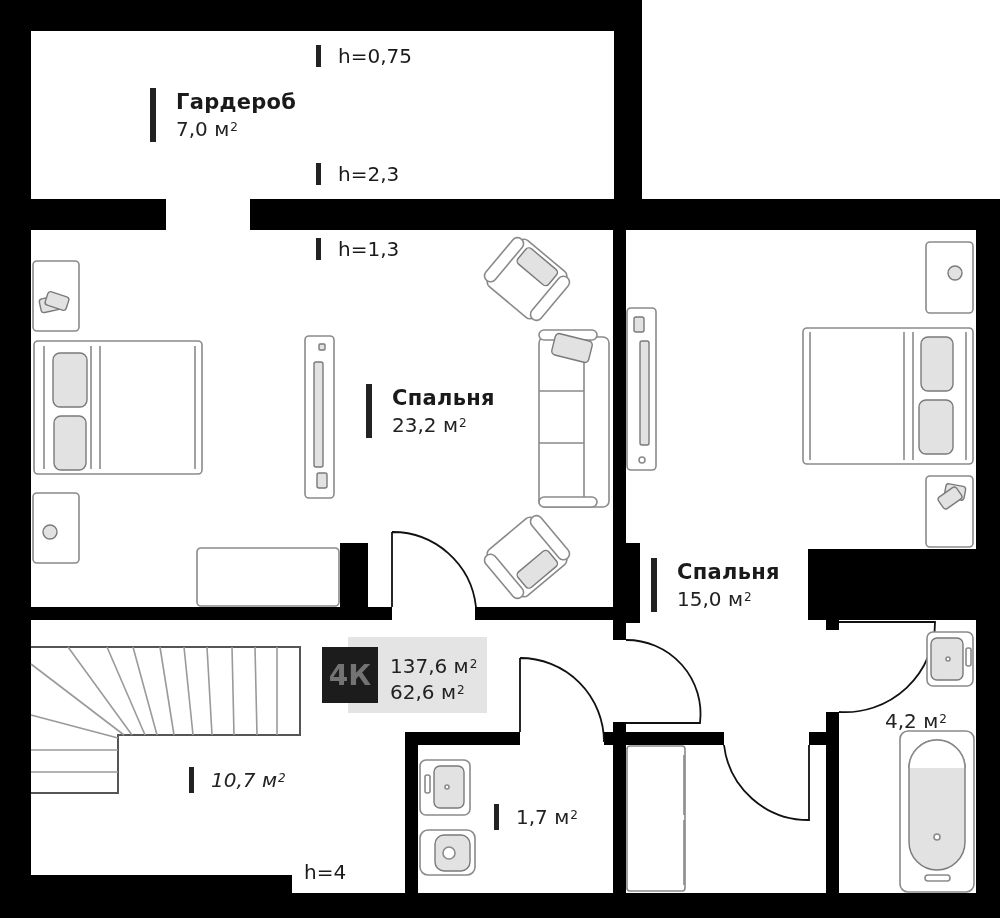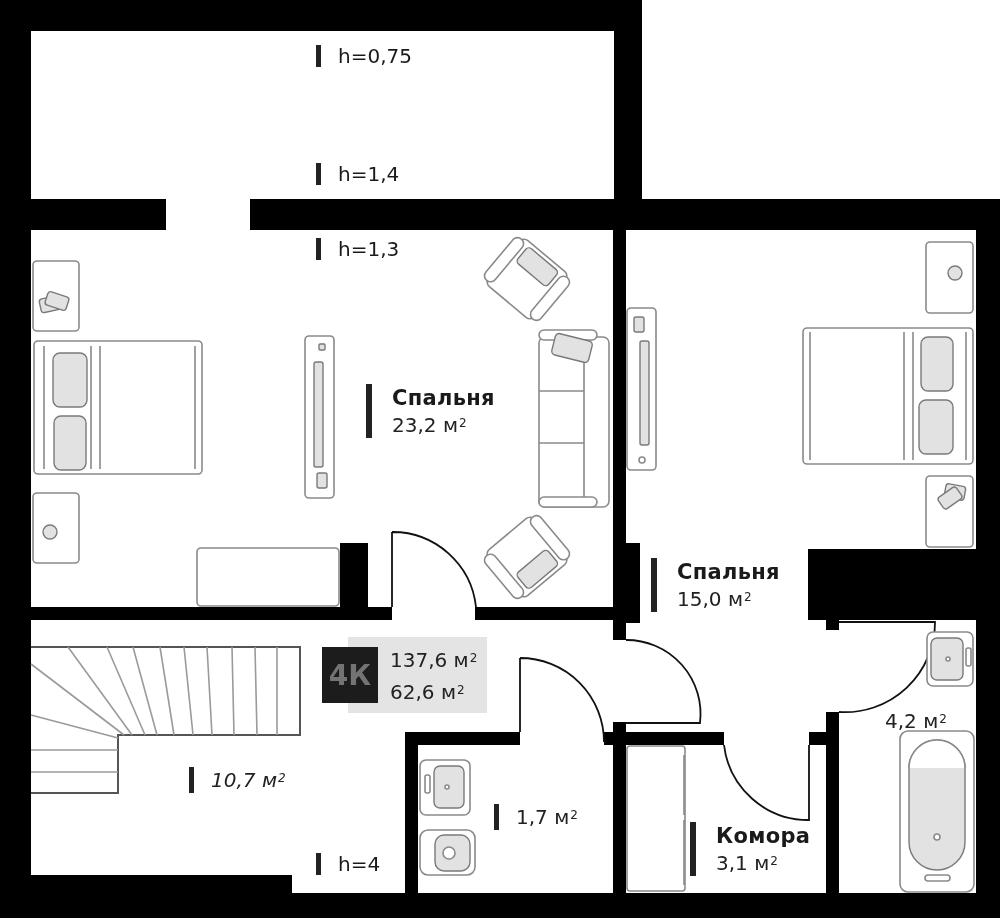--- a/index.html
+++ b/index.html
@@ -16,21 +16,21 @@
   .label .bar { width: 6px; background: #222222; margin-right: 12px; }
   .label .bar.sm { width: 5px; margin-right: 9px; }
   .label .txt { display: flex; flex-direction: column; justify-content: center; }
   .name { font-weight: bold; font-size: 21px; line-height: 28px; letter-spacing: 0.3px; }
   .area { font-size: 20px; line-height: 26px; font-weight: normal; color: #222; }
   .h { font-size: 20px; line-height: 22px; }
   sup { font-size: 12px; vertical-align: top; position: relative; top: -2px; margin-left: 1px; }
 
   .summary { position: absolute; left: 322px; top: 637px; display: flex; }
   .summary .badge { width: 56px; height: 56px; background: #1c1c1c; color: #737373; font-weight: bold; font-size: 28px; display: flex; align-items: center; justify-content: center; margin-top: 10px; position: relative; z-index: 2; }
-  .summary .box { background: #e4e4e4; padding: 10px 10px 8px 42px; margin-left: -30px; display: flex; flex-direction: column; height: 58px; justify-content: space-between; }
+  .summary .box { background: #e4e4e4; padding: 10px 10px 8px 42px; margin-left: -30px; display: flex; flex-direction: column; height: 58px; justify-content: flex-end; }
   .summary .box span { font-size: 20px; line-height: 26px; color: #222; }
 </style>
 </head>
 <body>
 
 <svg id="plan" viewBox="0 0 1000 918" xmlns="http://www.w3.org/2000/svg">
 
   <g>
 
     <rect class="wall" x="0" y="0" width="31" height="918"></rect>
@@ -198,26 +198,30 @@
 
 <div class="label" style="left:316px; top:45px;">
   <div class="bar sm"></div>
   <div class="txt">
       <span class="h">h=0,75</span>
     </div>
 </div>
 
 <div class="label" style="left:150px; top:88px;">
   <div class="bar"></div>
+  <div class="txt">
+    <span class="name">Гардероб</span>
+    <span class="area"><span>7,0 м</span><sup>2</sup></span>
+  </div>
 </div>
 
 <div class="label" style="left:316px; top:163px;">
   <div class="bar sm"></div>
   <div class="txt">
-      <span class="h">h=1,4</span>
+      <span class="h">h=2,3</span>
     </div>
 </div>
 
 <div class="label" style="left:316px; top:238px;">
   <div class="bar sm"></div>
   <div class="txt">
       <span class="h">h=1,3</span>
     </div>
 </div>
 
@@ -261,24 +265,20 @@
 
 <div class="label" style="left:494px; top:804px;">
   <div class="bar sm"></div>
   <div class="txt">
       <span class="area"><span>1,7 м</span><sup>2</sup></span>
     </div>
 </div>
 
 <div class="label" style="left:690px; top:822px;">
   <div class="bar"></div>
-  <div class="txt">
-    <span class="name">Комора</span>
-    <span class="area"><span>3,1 м</span><sup>2</sup></span>
-  </div>
-</div>
-
-<div class="label" style="left:316px; top:853px;">
+</div>
+
+<div class="label" style="left:304px; top:853px;flex-direction:column;">
   <div class="bar sm"></div>
   <div class="txt">
       <span class="h">h=4</span>
     </div>
 </div>
 
 </body></html>

